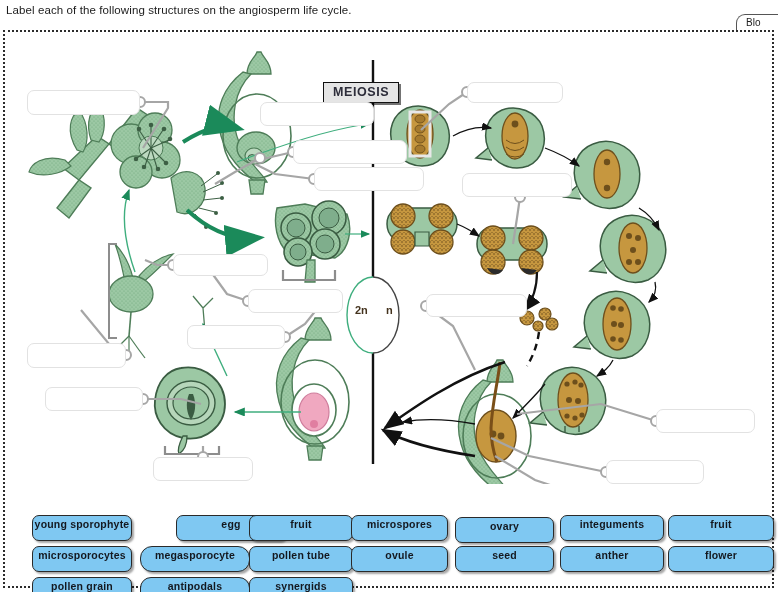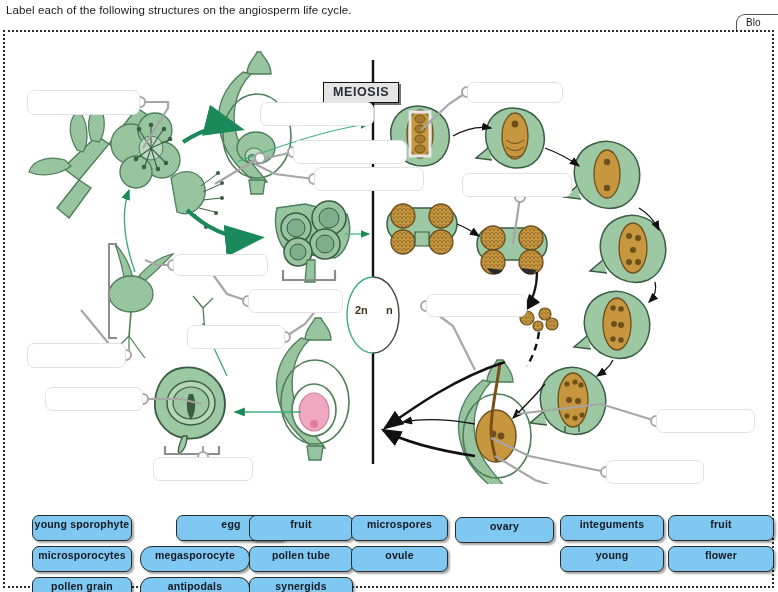--- a/index.html
+++ b/index.html
@@ -507,20 +507,21 @@
       <div class="chip" style="left: 128px; top: 7px; width: 110px; margin-left: 36px;">egg</div>
       <div class="chip" style="left: 237px; top: 7px; width: 104px;">fruit</div>
       <div class="chip" style="left: 443px; top: 9px; width: 99px;">ovary</div>
       <div class="chip" style="left: 339px; top: 7px; width: 97px;">microspores</div>
       <div class="chip" style="left: 548px; top: 7px; width: 104px;">integuments</div>
       <div class="chip" style="left: 656px; top: 7px; width: 106px;">fruit</div>
       <div class="chip" style="left: 20px; top: 38px; width: 100px;">microsporocytes</div>
       <div class="chip" style="left: 128px; top: 38px; width: 110px; border-radius: 12px;">megasporocyte</div>
       <div class="chip" style="left: 237px; top: 38px; width: 104px;">pollen tube</div>
       <div class="chip" style="left: 339px; top: 38px; width: 97px;">ovule</div>
-      <div class="chip" style="left: 548px; top: 38px; width: 104px;">young</div>
+      <div class="chip" style="left: 443px; top: 38px; width: 99px;">seed</div>
+      <div class="chip" style="left: 548px; top: 38px; width: 104px;">anther</div>
       <div class="chip" style="left: 656px; top: 38px; width: 106px;">flower</div>
       <div class="chip" style="left: 20px; top: 69px; width: 100px;">pollen grain</div>
       <div class="chip" style="left: 128px; top: 69px; width: 110px; border-radius: 11px;">antipodals</div>
       <div class="chip" style="left: 237px; top: 69px; width: 104px;">synergids</div>
     </div>
 
 </div>
 
 </body></html>

